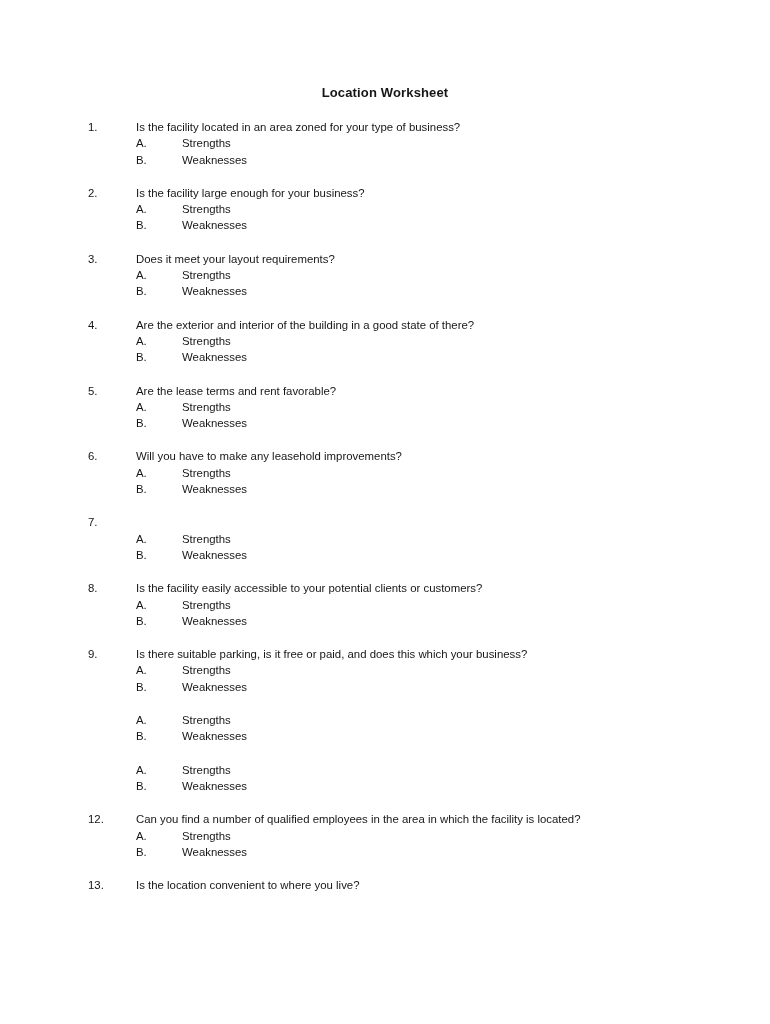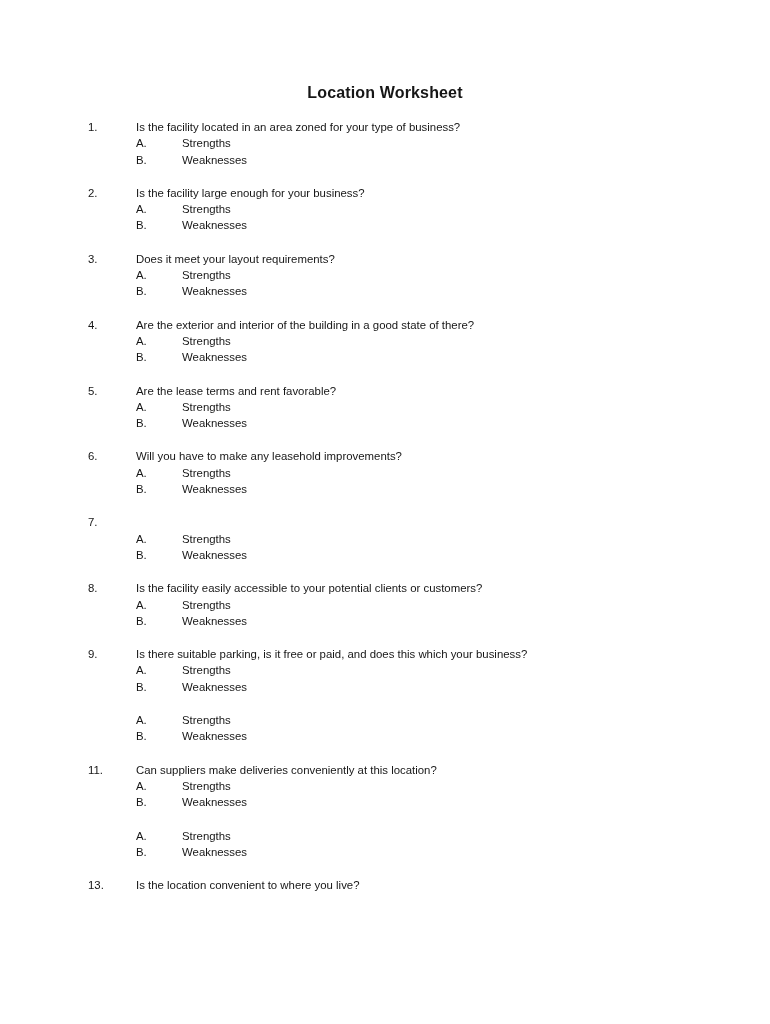--- a/index.html
+++ b/index.html
@@ -20,21 +20,21 @@
     -webkit-font-smoothing: antialiased;
   }
 
   
   .doc-title {
     position: absolute;
     top: 85px;
     left: 0;
     width: 770px;
     text-align: center;
-    font-size: 16px;
+    font-size: 13px;
     font-weight: bold;
     letter-spacing: 0.15px;
     line-height: 16px;
   }
 
   
   .worksheet-body {
     position: absolute;
     top: 119px;
     left: 88px;
@@ -223,34 +223,34 @@
         <div class="option-row">
           <span class="opt-letter">A.</span>
           <span class="opt-text">Strengths</span>
         </div>
         <div class="option-row">
           <span class="opt-letter">B.</span>
           <span class="opt-text">Weaknesses</span>
         </div>
       </div>
       <div class="question-block">
-        <div class="question-row">
-          <span class="q-number">11.</span>
-          <span class="q-text"><span>Can suppliers make deliveries conveniently at this location?</span></span>
-        </div>
-        <div class="option-row">
-          <span class="opt-letter">A.</span>
-          <span class="opt-text">Strengths</span>
-        </div>
-        <div class="option-row">
-          <span class="opt-letter">B.</span>
-          <span class="opt-text">Weaknesses</span>
-        </div>
-      </div>
-      <div class="question-block">
+        <div class="option-row">
+          <span class="opt-letter">A.</span>
+          <span class="opt-text">Strengths</span>
+        </div>
+        <div class="option-row">
+          <span class="opt-letter">B.</span>
+          <span class="opt-text">Weaknesses</span>
+        </div>
+      </div>
+      <div class="question-block">
+        <div class="question-row">
+          <span class="q-number">12.</span>
+          <span class="q-text"><span>Can you find a number of qualified employees in the area in which the facility is located?</span></span>
+        </div>
         <div class="option-row">
           <span class="opt-letter">A.</span>
           <span class="opt-text">Strengths</span>
         </div>
         <div class="option-row">
           <span class="opt-letter">B.</span>
           <span class="opt-text">Weaknesses</span>
         </div>
       </div>
       <div class="question-block">

